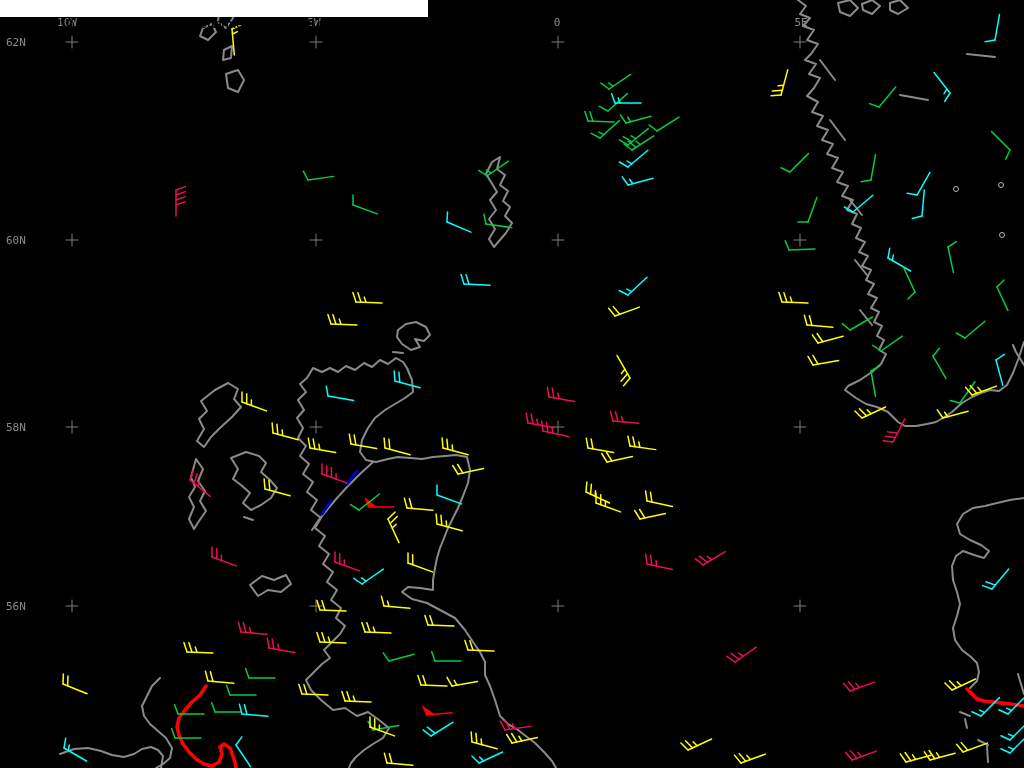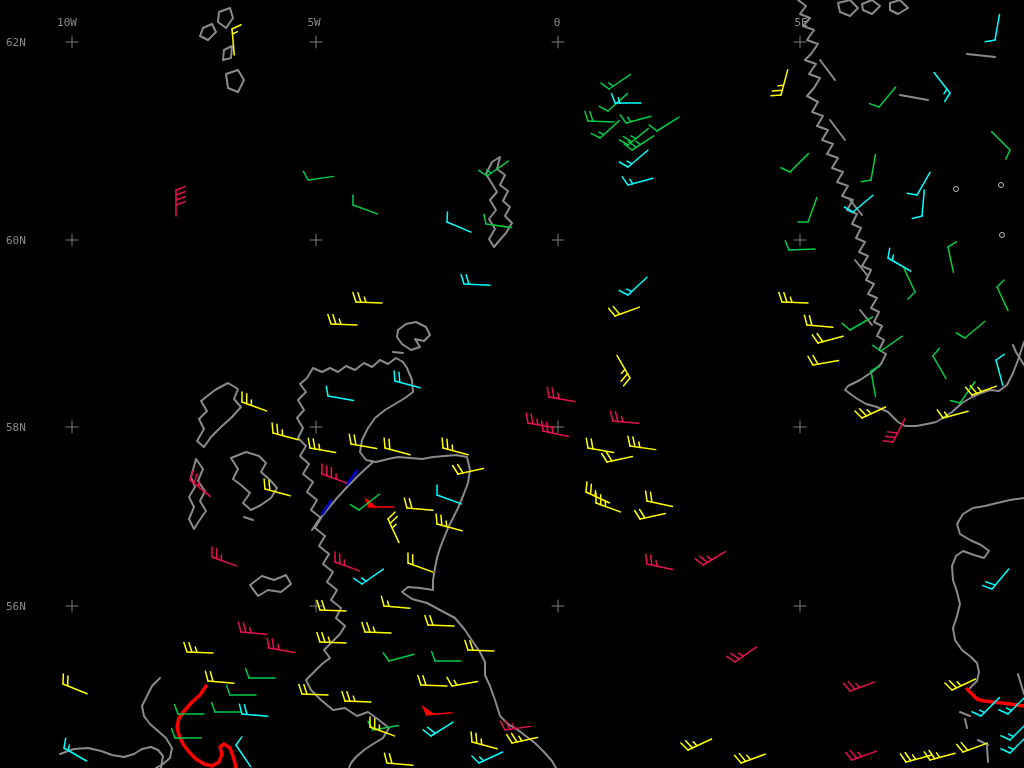--- a/index.html
+++ b/index.html
@@ -803,13 +803,16 @@
           <line x1="1010" y1="753" x2="1000.9369221296336" y2="748.773817382593" stroke="#00ffff" stroke-width="1.5" stroke-linecap="round"></line>
           <line x1="1013.5355339059328" y1="749.4644660940672" x2="1008.5508410772312" y2="747.1400656544934" stroke="#00ffff" stroke-width="1.5" stroke-linecap="round"></line>
         </g>
         <g>
           <line x1="992" y1="589" x2="1008.71247785185" y2="569.0828444789066" stroke="#00ffff" stroke-width="1.5" stroke-linecap="round"></line>
           <line x1="992" y1="589" x2="982.6030737921409" y2="585.5797985667433" stroke="#00ffff" stroke-width="1.5" stroke-linecap="round"></line>
           <line x1="995.2139380484327" y1="585.1697777844051" x2="985.8170118405736" y2="581.7495763511484" stroke="#00ffff" stroke-width="1.5" stroke-linecap="round"></line>
         </g>
       </g>
     </svg>
+  <div class="titlebar">
+    <span>SAM 03.10.09 09:00 UTC  Bodenwettermeldungen :  10 min-Mittelwind / kts</span>
+  </div>
 </div>
 
 </body></html>

